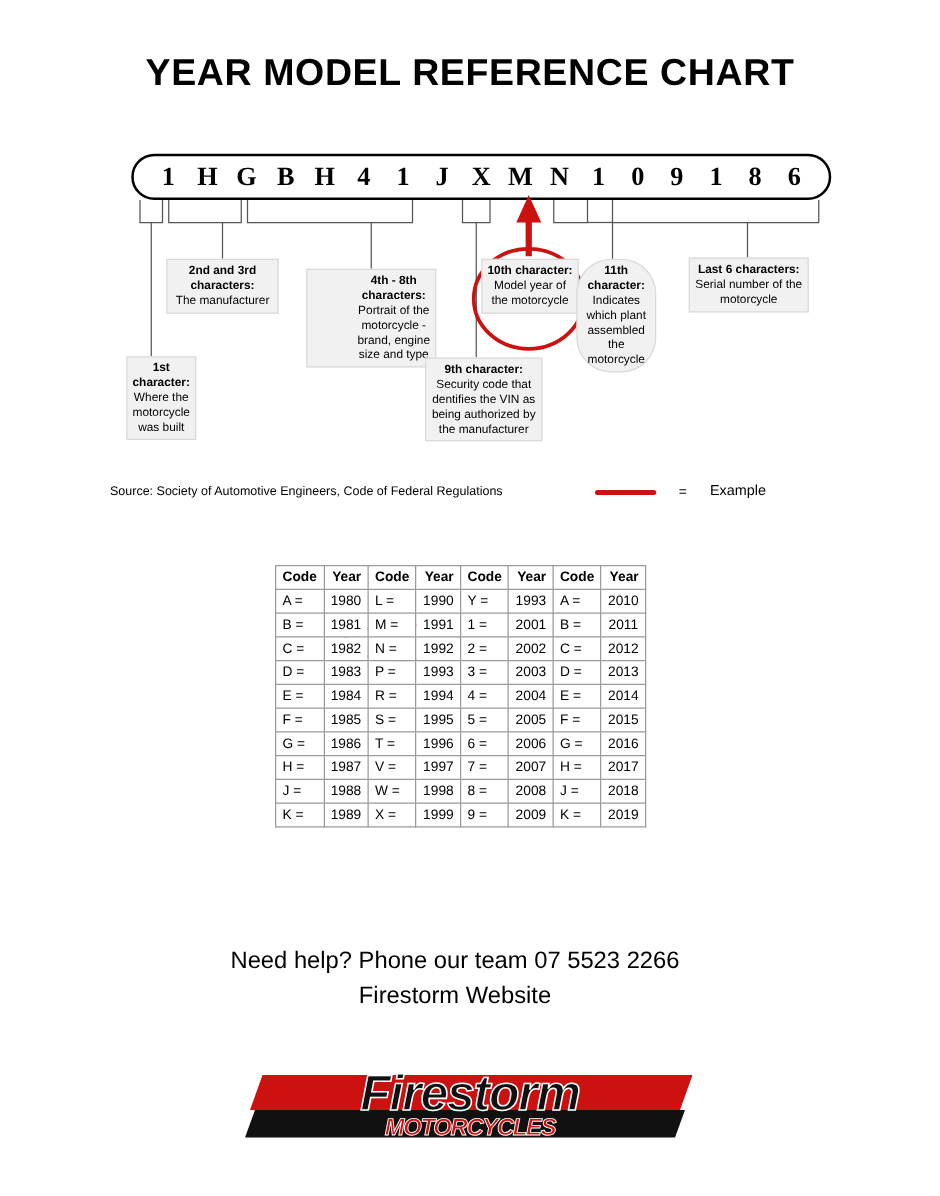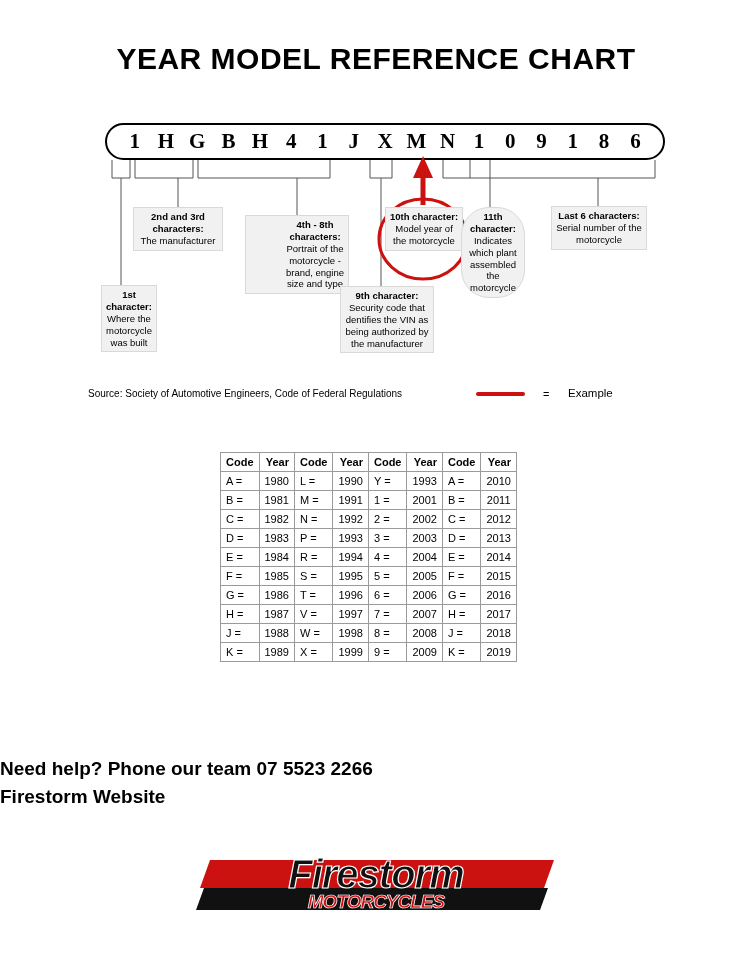--- a/index.html
+++ b/index.html
@@ -131,22 +131,23 @@
   }
   .code-table td.code { text-align: left; width: 36px; }
   .code-table td.year { text-align: center; width: 34px; }
 
   
   .footer {
     position: absolute;
     top: 755px;
     left: 0;
     width: 728px;
+    text-align: center;
     font-size: 19px;
-    font-weight: bold;
+    font-weight: normal;
     line-height: 1.45;
   }
 
   
   .logo {
     position: absolute;
     left: 196px;
     top: 858px;
     width: 360px;
     height: 80px;

